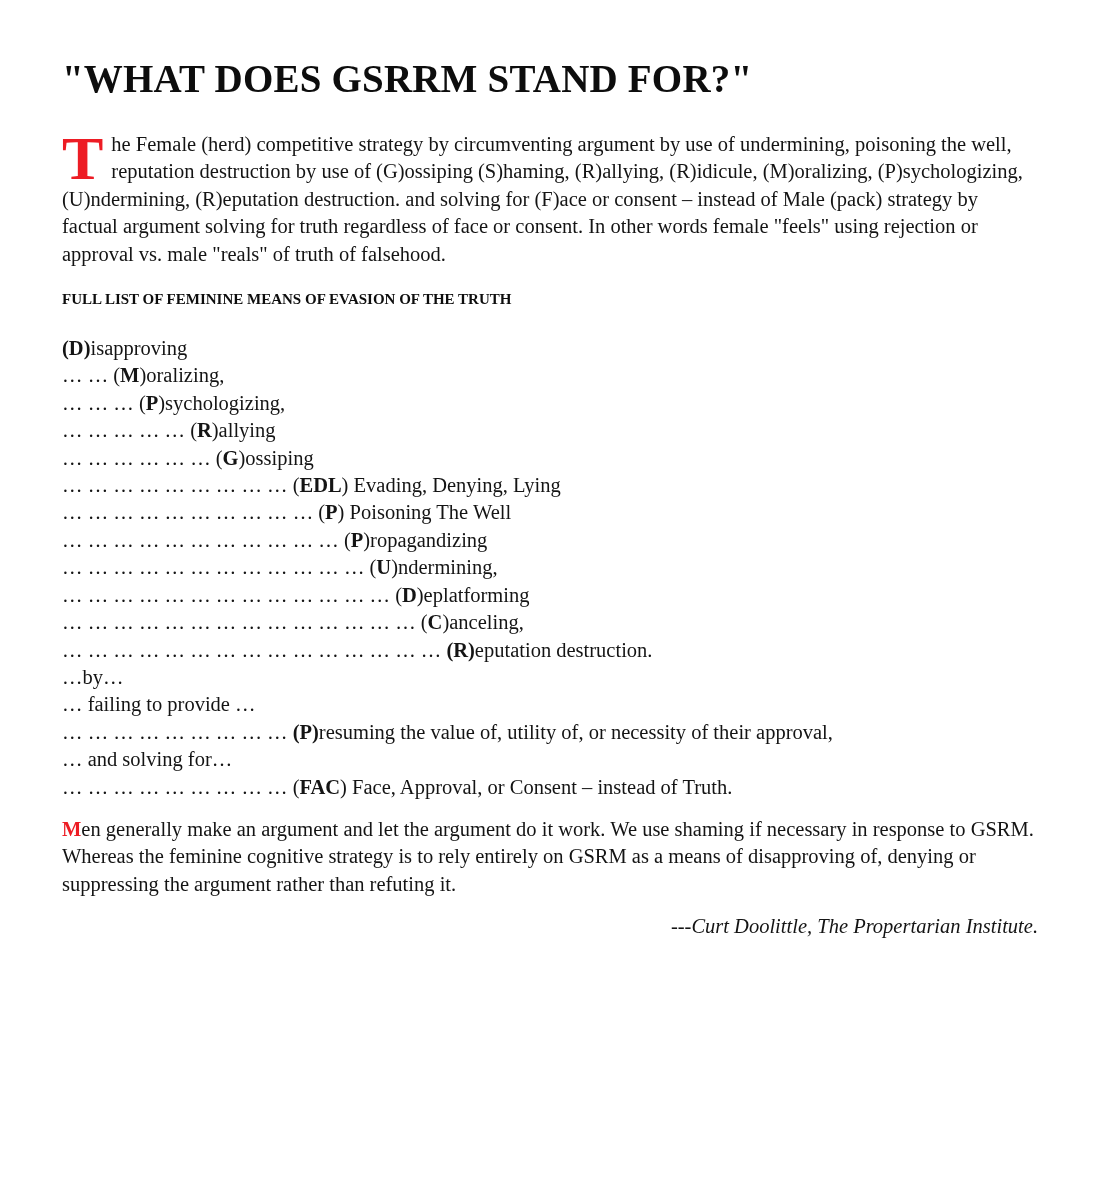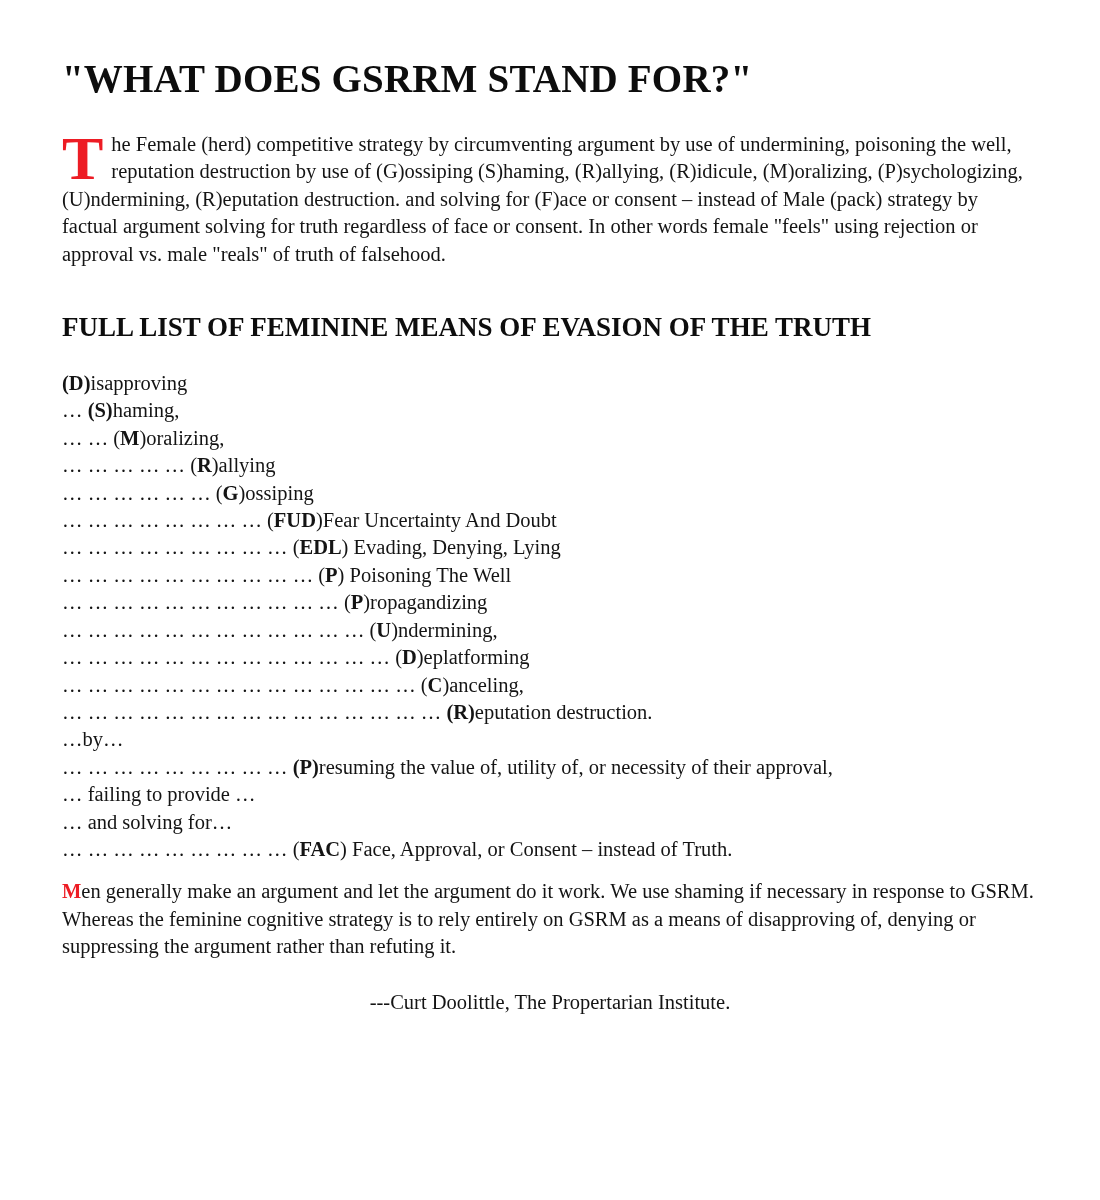--- a/index.html
+++ b/index.html
@@ -28,23 +28,23 @@
   }
   .dropcap {
     float: left;
     font-size: 62px;
     line-height: 46px;
     font-weight: bold;
     color: #ed1c24;
     padding: 4px 8px 0 0;
   }
   .section-heading {
-    font-size: 27px;
+    font-size: 15px;
     font-weight: bold;
-    margin-top: 44px;
+    margin-top: 23px;
     margin-bottom: 27px;
     color: #0d0d0d;
     font-family: Liberation Serif, serif;
   }
   .list {
     font-size: 20.5px;
     line-height: 27.4px;
   }
   .list-line { white-space: nowrap; }
   .b { font-weight: bold; }
@@ -52,54 +52,54 @@
     font-size: 20.5px;
     line-height: 27.4px;
     margin-top: 15px;
   }
   .lead-letter {
     color: #ed1c24;
     font-weight: bold;
   }
   .attribution {
     font-size: 20.5px;
-    text-align: center;
-    margin-top: 30px;
+    font-style: italic;
+    text-align: right;
+    margin-top: 17px;
   }
 </style>
 </head>
 <body>
 
 <div class="page">
 
   <h1 class="title">"WHAT DOES GSRRM STAND FOR?"</h1>
 
   <p class="intro">
     <span class="dropcap">T</span><span>he Female (herd) competitive strategy by circumventing argument by use of undermining, poisoning the well, reputation destruction by use of (G)ossiping (S)haming, (R)allying, (R)idicule, (M)oralizing, (P)sychologizing, (U)ndermining, (R)eputation destruction. and solving for (F)ace or consent – instead of Male (pack) strategy by factual argument solving for truth regardless of face or consent. In other words female "feels" using rejection or approval vs. male "reals" of truth of falsehood.</span>
   </p>
 
   <h2 class="section-heading">FULL LIST OF FEMININE MEANS OF EVASION OF THE TRUTH</h2>
 
   <div class="list">
       <div class="list-line"><span class="b">(D)</span><span>isapproving</span></div>
-      <div class="list-line"><span>… </span><span class="b">(S)</span><span>haming,</span></div>
       <div class="list-line"><span>… … (</span><span class="b">M</span><span>)oralizing,</span></div>
+      <div class="list-line"><span>… … … (</span><span class="b">P</span><span>)sychologizing,</span></div>
       <div class="list-line"><span>… … … … … (</span><span class="b">R</span><span>)allying</span></div>
       <div class="list-line"><span>… … … … … … (</span><span class="b">G</span><span>)ossiping</span></div>
-      <div class="list-line"><span>… … … … … … … … (</span><span class="b">FUD</span><span>)Fear Uncertainty And Doubt</span></div>
       <div class="list-line"><span>… … … … … … … … … (</span><span class="b">EDL</span><span>) Evading, Denying, Lying</span></div>
       <div class="list-line"><span>… … … … … … … … … … (</span><span class="b">P</span><span>) Poisoning The Well</span></div>
       <div class="list-line"><span>… … … … … … … … … … … (</span><span class="b">P</span><span>)ropagandizing</span></div>
       <div class="list-line"><span>… … … … … … … … … … … … (</span><span class="b">U</span><span>)ndermining,</span></div>
       <div class="list-line"><span>… … … … … … … … … … … … … (</span><span class="b">D</span><span>)eplatforming</span></div>
       <div class="list-line"><span>… … … … … … … … … … … … … … (</span><span class="b">C</span><span>)anceling,</span></div>
       <div class="list-line"><span>… … … … … … … … … … … … … … … </span><span class="b">(R)</span><span>eputation destruction.</span></div>
       <div class="list-line"><span>…by…</span></div>
+      <div class="list-line"><span>… failing to provide …</span></div>
       <div class="list-line"><span>… … … … … … … … … </span><span class="b">(P)</span><span>resuming the value of, utility of, or necessity of their approval,</span></div>
-      <div class="list-line"><span>… failing to provide …</span></div>
       <div class="list-line"><span>… and solving for…</span></div>
       <div class="list-line"><span>… … … … … … … … … (</span><span class="b">FAC</span><span>) Face, Approval, or Consent – instead of Truth.</span></div>
     </div>
 
   <p class="closing">
     <span class="lead-letter">M</span><span>en generally make an argument and let the argument do it work. We use shaming if necessary in response to GSRM. Whereas the feminine cognitive strategy is to rely entirely on GSRM as a means of disapproving of, denying or suppressing the argument rather than refuting it.</span>
   </p>
 
   <p class="attribution">---Curt Doolittle, The Propertarian Institute.</p>
 

